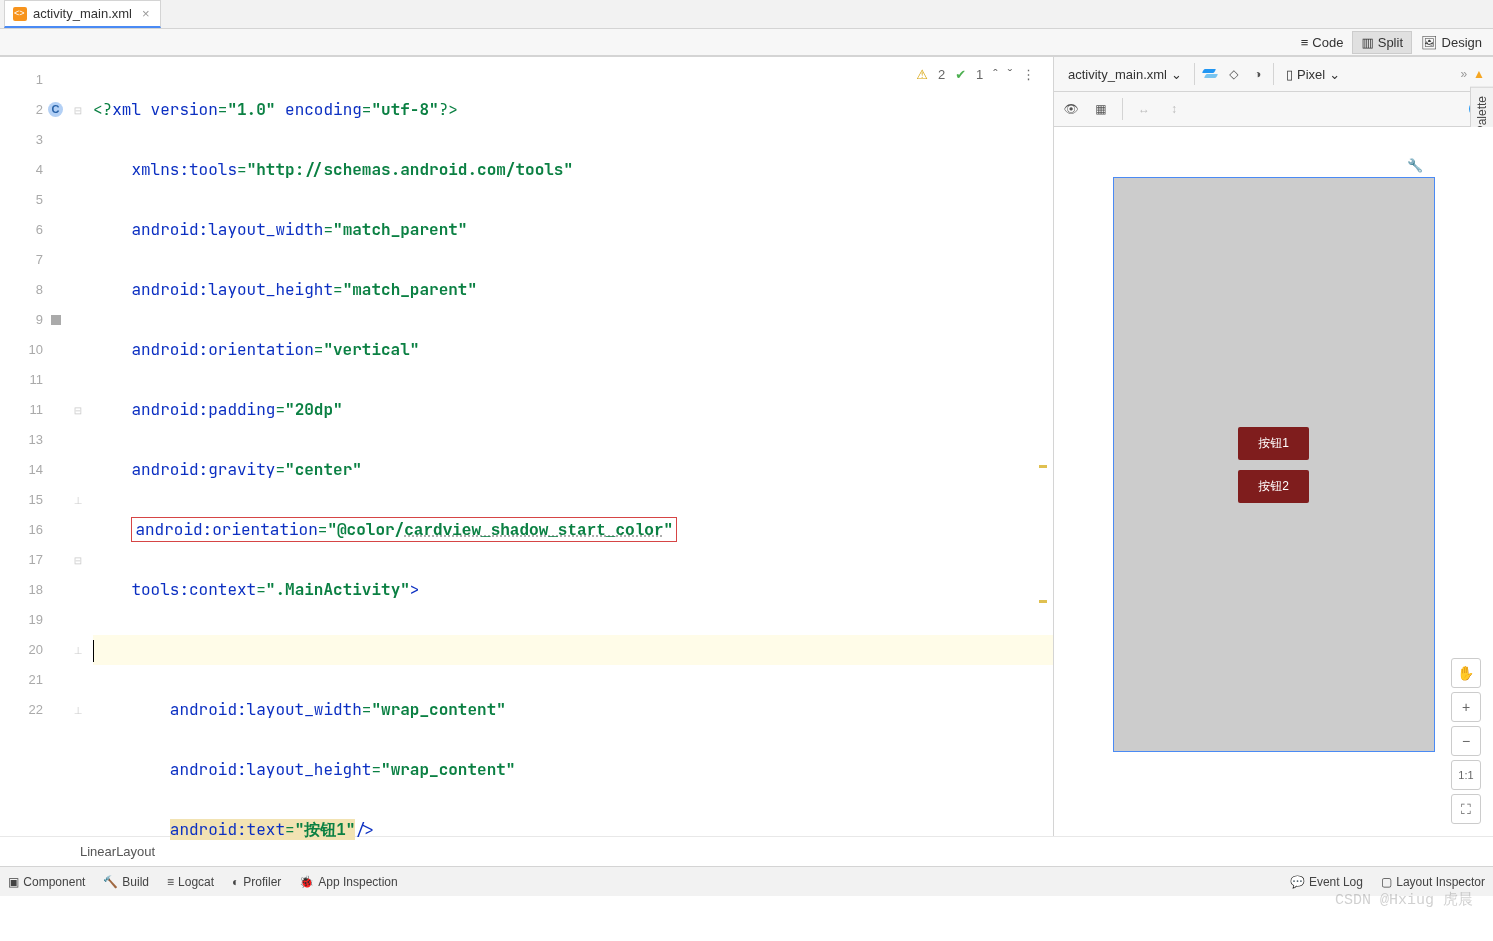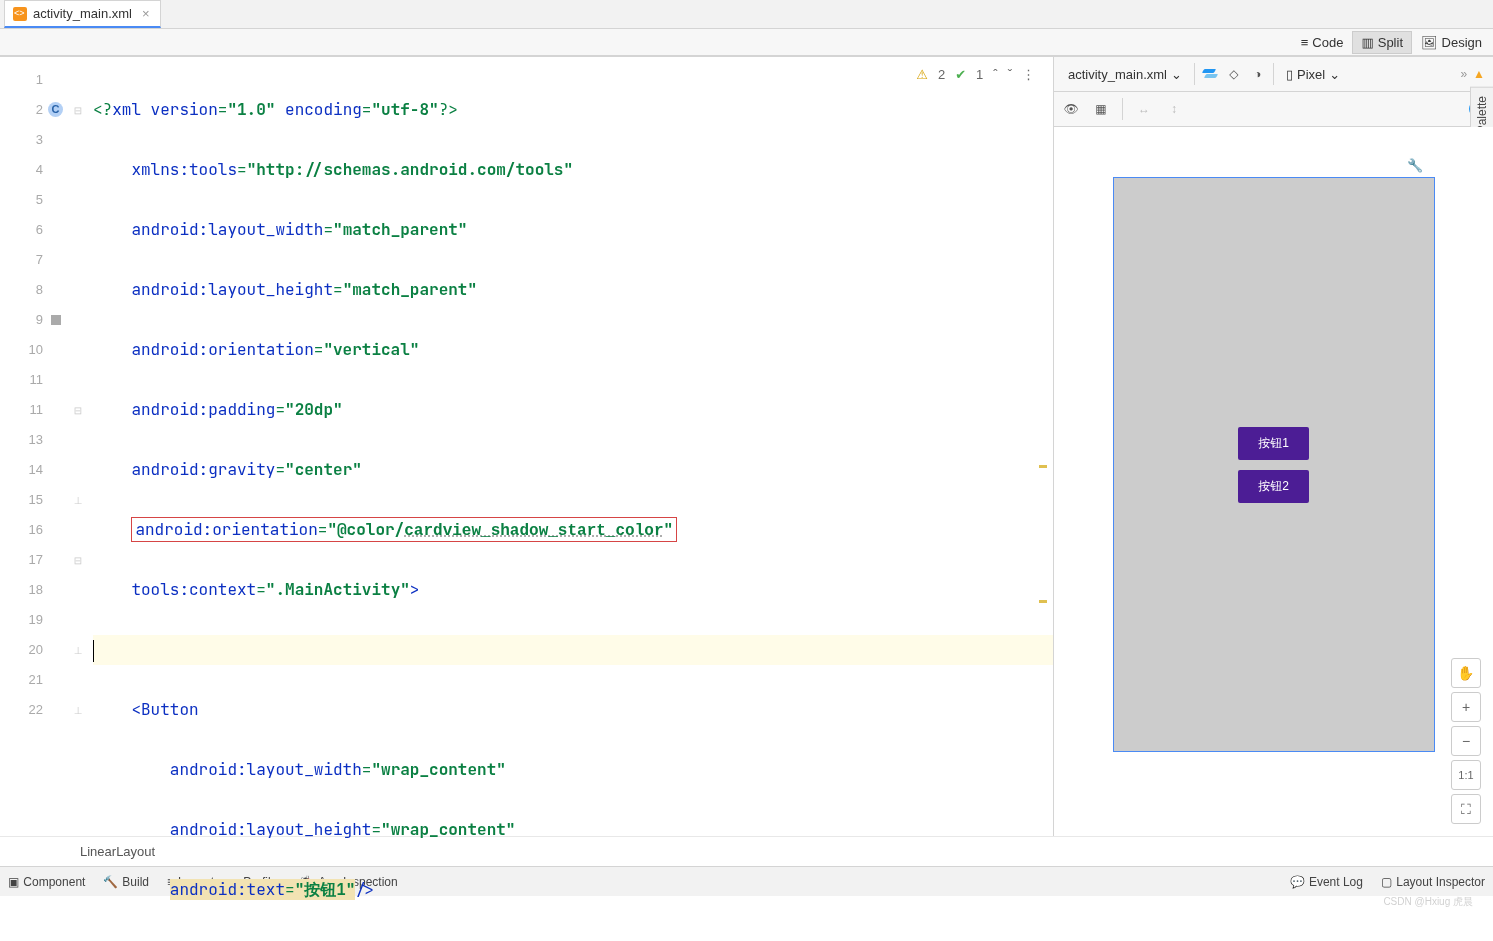--- a/index.html
+++ b/index.html
@@ -38,34 +38,34 @@
     .yellow-mark { position: absolute; right: 6px; width: 8px; height: 3px; background: #e0c050; }
     .design-panel { width: 440px; border-left: 1px solid #d4d4d4; background: #f7f7f7; display: flex; flex-direction: column; position: relative; }
     .design-toolbar { height: 35px; border-bottom: 1px solid #d4d4d4; display: flex; align-items: center; padding: 0 8px; gap: 6px; background: #f7f7f7; }
     .design-toolbar2 { height: 35px; border-bottom: 1px solid #d4d4d4; display: flex; align-items: center; padding: 0 8px; gap: 12px; background: #f7f7f7; }
     .pill { padding: 3px 6px; font-size: 13px; display: flex; align-items: center; gap: 4px; cursor: pointer; }
     .tb-icon { width: 18px; height: 18px; display: inline-flex; align-items: center; justify-content: center; color: #555; cursor: pointer; }
     .sep { width: 1px; height: 22px; background: #d4d4d4; }
     .preview-canvas { flex: 1; background: #fff; display: flex; align-items: flex-start; justify-content: center; padding: 20px; position: relative; }
     .device { width: 322px; height: 575px; background: #cccccc; border: 1px solid #4a8af4; position: relative; display: flex; flex-direction: column; align-items: center; justify-content: center; gap: 10px; margin-top: 30px; }
     .device .wrench { position: absolute; top: -20px; right: 10px; color: #888; font-size: 13px; }
-    .btn-preview { background: #4c1d95; color: #fff; font-size: 12px; padding: 8px 20px; border-radius: 2px; }
+    .btn-preview { background: #7f1d1d; color: #fff; font-size: 12px; padding: 8px 20px; border-radius: 2px; }
     .zoom-ctrls { position: absolute; right: 12px; bottom: 12px; display: flex; flex-direction: column; gap: 4px; }
     .zoom-btn { width: 30px; height: 30px; border: 1px solid #ccc; background: #fff; display: flex; align-items: center; justify-content: center; border-radius: 3px; color: #666; font-size: 14px; cursor: pointer; }
     .side-tab { position: absolute; writing-mode: vertical-rl; transform: rotate(180deg); background: #f2f2f2; border: 1px solid #d4d4d4; padding: 8px 4px; font-size: 12px; color: #444; cursor: pointer; }
     .palette-tab { right: -1px; top: 30px; }
     .comptree-tab { right: -1px; top: 380px; }
     .view-switch { height: 27px; background: #f7f7f7; border-bottom: 1px solid #d4d4d4; display: flex; justify-content: flex-end; align-items: center; padding-right: 2px; }
     .vs-btn { padding: 3px 8px; display: flex; align-items: center; gap: 4px; font-size: 13px; cursor: pointer; border: 1px solid transparent; }
     .vs-btn.active { background: #e0e0e0; border-color: #ccc; }
     .breadcrumb { height: 30px; padding: 0 80px; display: flex; align-items: center; font-size: 13px; color: #555; border-top: 1px solid #e8e8e8; }
     .bottom-bar { height: 30px; background: #f2f2f2; border-top: 1px solid #d4d4d4; display: flex; align-items: center; padding: 0 8px; font-size: 12px; color: #444; justify-content: space-between; }
     .bottom-left, .bottom-right { display: flex; gap: 18px; align-items: center; }
     .bb-item { display: flex; align-items: center; gap: 4px; cursor: pointer; }
-    .watermark { position: absolute; right: 20px; bottom: 32px; color: rgba(120,120,120,0.35); font-size: 10px; }
+    .watermark { position: absolute; right: 20px; bottom: 32px; color: rgba(120,120,120,0.35); font-size: 15px; font-family: Liberation Mono, monospace; }
     .help-circle { width: 16px; height: 16px; border-radius: 50%; background: #2196f3; color: #fff; display: inline-flex; align-items: center; justify-content: center; font-size: 11px; font-weight: bold; }
     .warn-tri { color: #f5a623; }
     .stack-ico { display: inline-block; width: 16px; height: 16px; position: relative; }
     .stack-ico::before, .stack-ico::after { content: ''; position: absolute; width: 12px; height: 4px; background: #2196f3; border-radius: 1px; transform: skewX(-30deg); }
     .stack-ico::before { top: 3px; left: 1px; }
     .stack-ico::after { top: 8px; left: 3px; background: #78c4f0; }
   </style>
 </head>
 <body>
 
@@ -146,21 +146,20 @@
 <div class="line"><span class="pi">&lt;?</span><span class="attr">xml version</span><span class="eq">=</span><span class="str">"1.0"</span><span class="attr"> encoding</span><span class="eq">=</span><span class="str">"utf-8"</span><span class="pi">?&gt;</span></div>
 <div class="line">    <span class="attr">xmlns:</span><span class="ns">tools</span><span class="eq">=</span><span class="str">"http://schemas.android.com/tools"</span></div>
 <div class="line">    <span class="ns">android</span><span class="attr">:layout_width</span><span class="eq">=</span><span class="str">"match_parent"</span></div>
 <div class="line">    <span class="ns">android</span><span class="attr">:layout_height</span><span class="eq">=</span><span class="str">"match_parent"</span></div>
 <div class="line">    <span class="ns">android</span><span class="attr">:orientation</span><span class="eq">=</span><span class="str">"vertical"</span></div>
 <div class="line">    <span class="ns">android</span><span class="attr">:padding</span><span class="eq">=</span><span class="str">"20dp"</span></div>
 <div class="line">    <span class="ns">android</span><span class="attr">:gravity</span><span class="eq">=</span><span class="str">"center"</span></div>
 <div class="line">    <span class="boxed"><span class="ns">android</span><span class="attr">:orientation</span><span class="eq">=</span><span class="str">"@color/</span><span class="str wavy">cardview_shadow_start_color</span><span class="str">"</span></span></div>
 <div class="line">    <span class="ns">tools</span><span class="attr">:context</span><span class="eq">=</span><span class="str">".MainActivity"</span><span class="tag">&gt;</span></div>
 <div class="line cur-line"><span class="cursor"></span></div>
-<div class="line">    <span class="tag">&lt;</span><span class="tag">Button</span></div>
 <div class="line">        <span class="ns">android</span><span class="attr">:layout_width</span><span class="eq">=</span><span class="str">"wrap_content"</span></div>
 <div class="line">        <span class="ns">android</span><span class="attr">:layout_height</span><span class="eq">=</span><span class="str">"wrap_content"</span></div>
 <div class="line">        <span class="hl"><span class="ns">android</span><span class="attr">:text</span><span class="eq">=</span><span class="str">"按钮1"</span></span><span class="tag">/&gt;</span></div>
 
 
 
 
 
 
 

